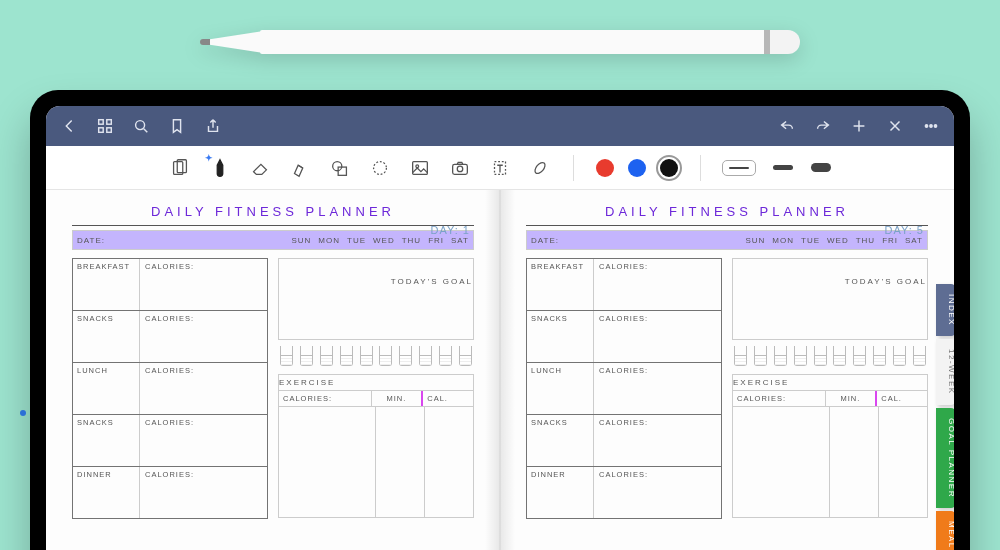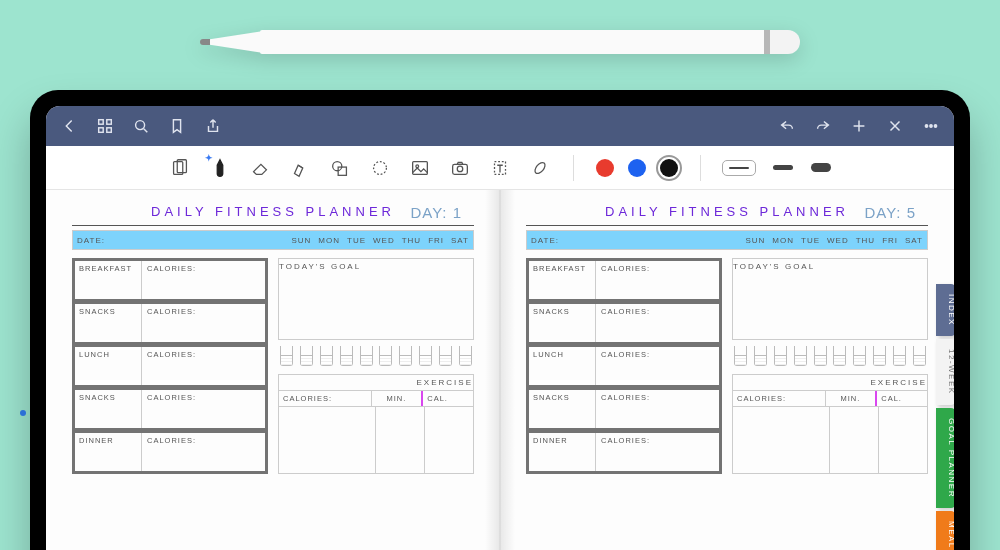--- a/index.html
+++ b/index.html
@@ -86,53 +86,53 @@
   .page {
     flex:1; padding:14px 26px 0 26px; position:relative;
   }
   .gutter-shadow {
     position:absolute; left:50%; top:0; bottom:0; width:30px; transform:translateX(-50%);
     background: linear-gradient(to right, rgba(0,0,0,0) 0%, rgba(0,0,0,0.08) 45%, rgba(0,0,0,0.15) 50%, rgba(0,0,0,0.08) 55%, rgba(0,0,0,0) 100%);
     pointer-events:none;
   }
   .page-title { letter-spacing:4px; font-size:13px; color:#6d28d9; text-align:center; font-weight:400; }
   .title-row { display:flex; align-items:baseline; justify-content:center; position:relative; margin-bottom:6px;}
-  .day-tag { position:absolute; right:12px; font-size:15px; letter-spacing:1px; color:#7ba2c7; }
+  .day-tag { position:absolute; right:4px; font-size:11px; letter-spacing:1px; color:#7ba2c7;margin-top:20px; }
   .rule { height:1px; background:#555;}
   .date-row {
     display:flex; justify-content:space-between; align-items:center;
-    background:#7dd3fc; border:1px solid #ccc; height:20px; margin-top:4px;
+    background:#c4b5fd; border:1px solid #ccc; height:20px; margin-top:4px;
     font-size:8px; letter-spacing:1px; color:#555; padding:0 4px;
   }
   .dow { display:flex; gap:7px;}
   .cols { display:flex; gap:10px; margin-top:8px; }
   .left-col { flex:1; display:flex; flex-direction:column; }
   .right-col { flex:1; display:flex; flex-direction:column; }
   .meal {
-    border:3px solid #737373; height:44px; position:relative; margin-bottom:-1px;
+    border:1px solid #737373; height:53px; position:relative; margin-bottom:-1px;
   }
   .meal .lbl { position:absolute; top:3px; left:4px; font-size:7.5px; letter-spacing:1px; color:#555;}
   .meal .cal { position:absolute; top:3px; left:72px; font-size:7.5px; letter-spacing:1px; color:#555;}
   .meal .vline { position:absolute; left:66px; top:0; bottom:0; width:1px; background:#ccc;}
   .goal {
-    border:1px solid #ccc; height:82px; text-align:left; font-size:8px;
-    letter-spacing:2px; color:#555; padding-top:3px;
+    border:1px solid #ccc; height:82px; text-align:right; font-size:8px;
+    letter-spacing:2px; color:#555; padding-top:18px;
   }
   .glasses { display:flex; justify-content:space-between; margin:6px 0 8px 0; padding:0 2px;}
   .glass {
     width:13px; height:20px; border:1px solid #bbb; border-top:none;
     border-radius:0 0 3px 3px;
     display:flex; flex-direction:column; justify-content:flex-end;
   }
   .glass::before { content:""; display:block; flex:1;}
   .glass::after { content:""; display:block; height:9px; border-top:1px solid #bbb; background:repeating-linear-gradient(#fff,#fff 2px,#eee 2px,#eee 3px);}
   .exercise {
     border:1px solid #ccc; flex:1; display:flex; flex-direction:column; min-height:100px;
   }
-  .ex-title { text-align:right; font-size:8px; letter-spacing:2px; color:#555; padding:3px 0; border-bottom:1px solid #ccc;}
+  .ex-title { text-align:left; font-size:8px; letter-spacing:2px; color:#555; padding:3px 0; border-bottom:1px solid #ccc;}
   .ex-head { display:flex; font-size:7.5px; letter-spacing:1px; color:#555; border-bottom:1px solid #ccc;}
   .ex-head div { padding:3px 4px; }
   .ex-c1 { flex:2; border-right:1px solid #ccc;}
   .ex-c2 { flex:1; border-right:2px solid #d946ef; text-align:center;}
   .ex-c3 { flex:1; text-align:left;}
   .ex-body { flex:1; display:flex;}
   .ex-body > div { border-right:1px solid #ccc;}
   .ex-body > div:last-child { border-right:none;}
   
   .tabs {

